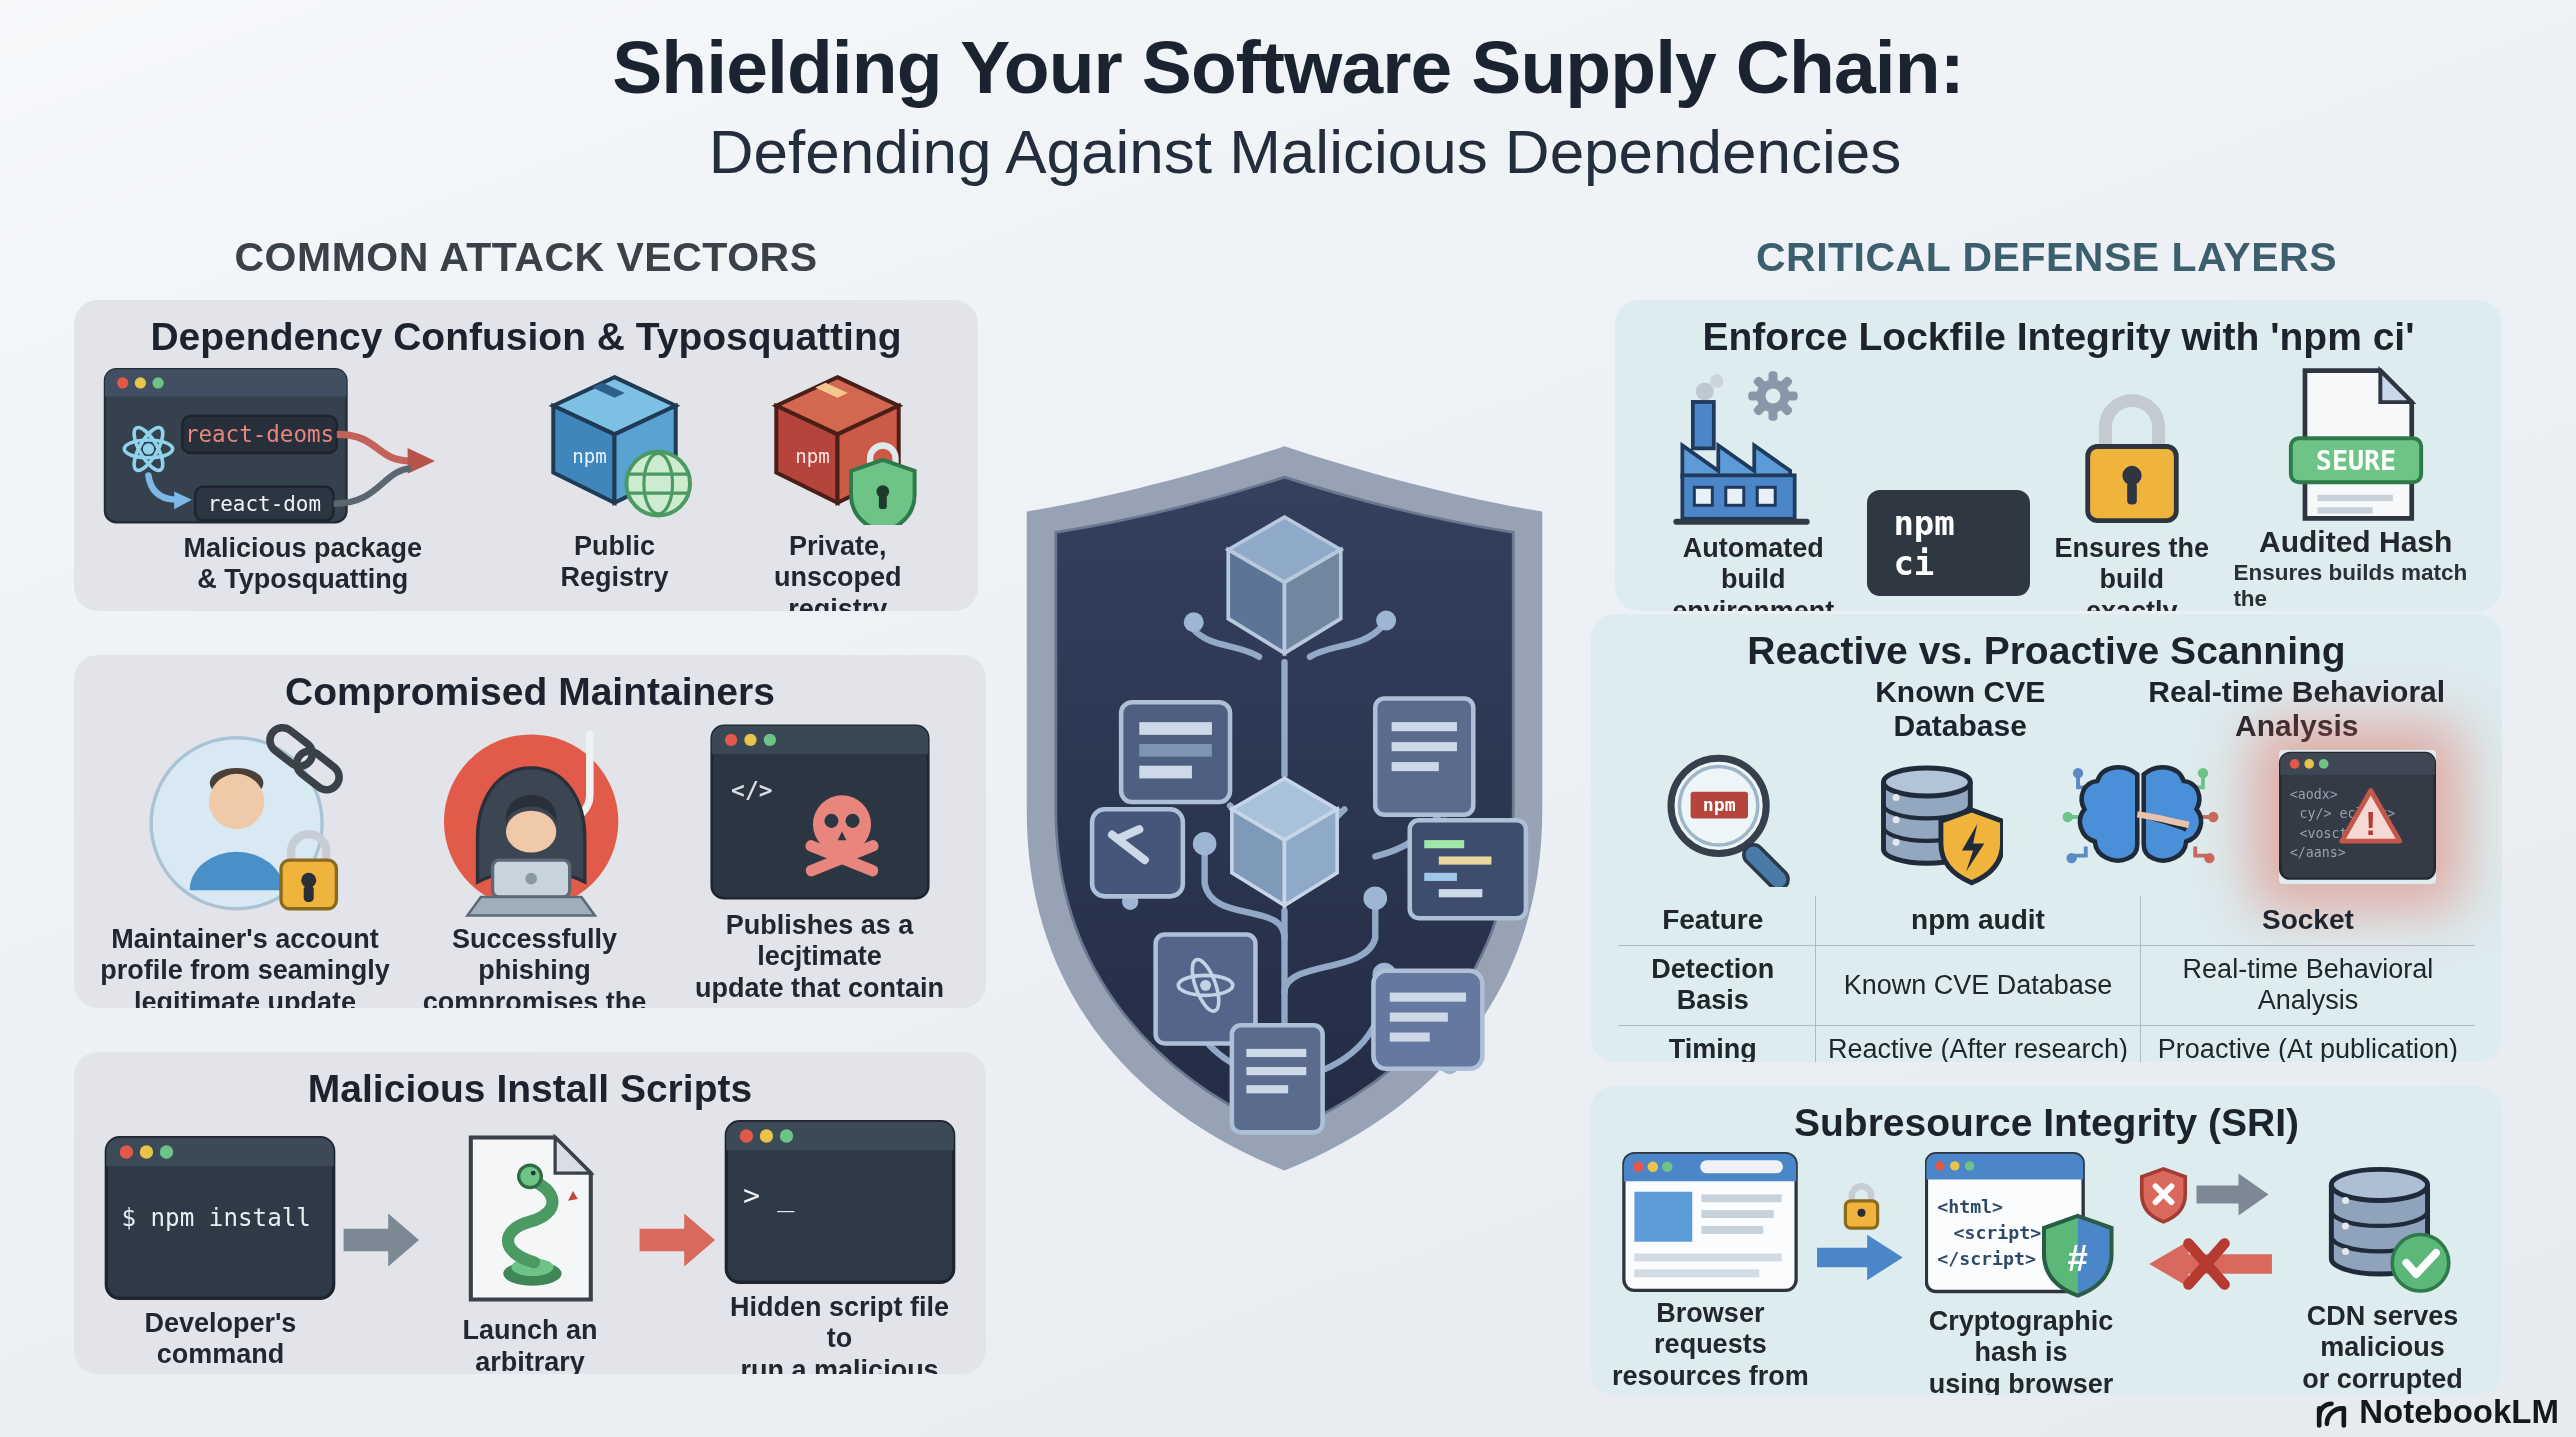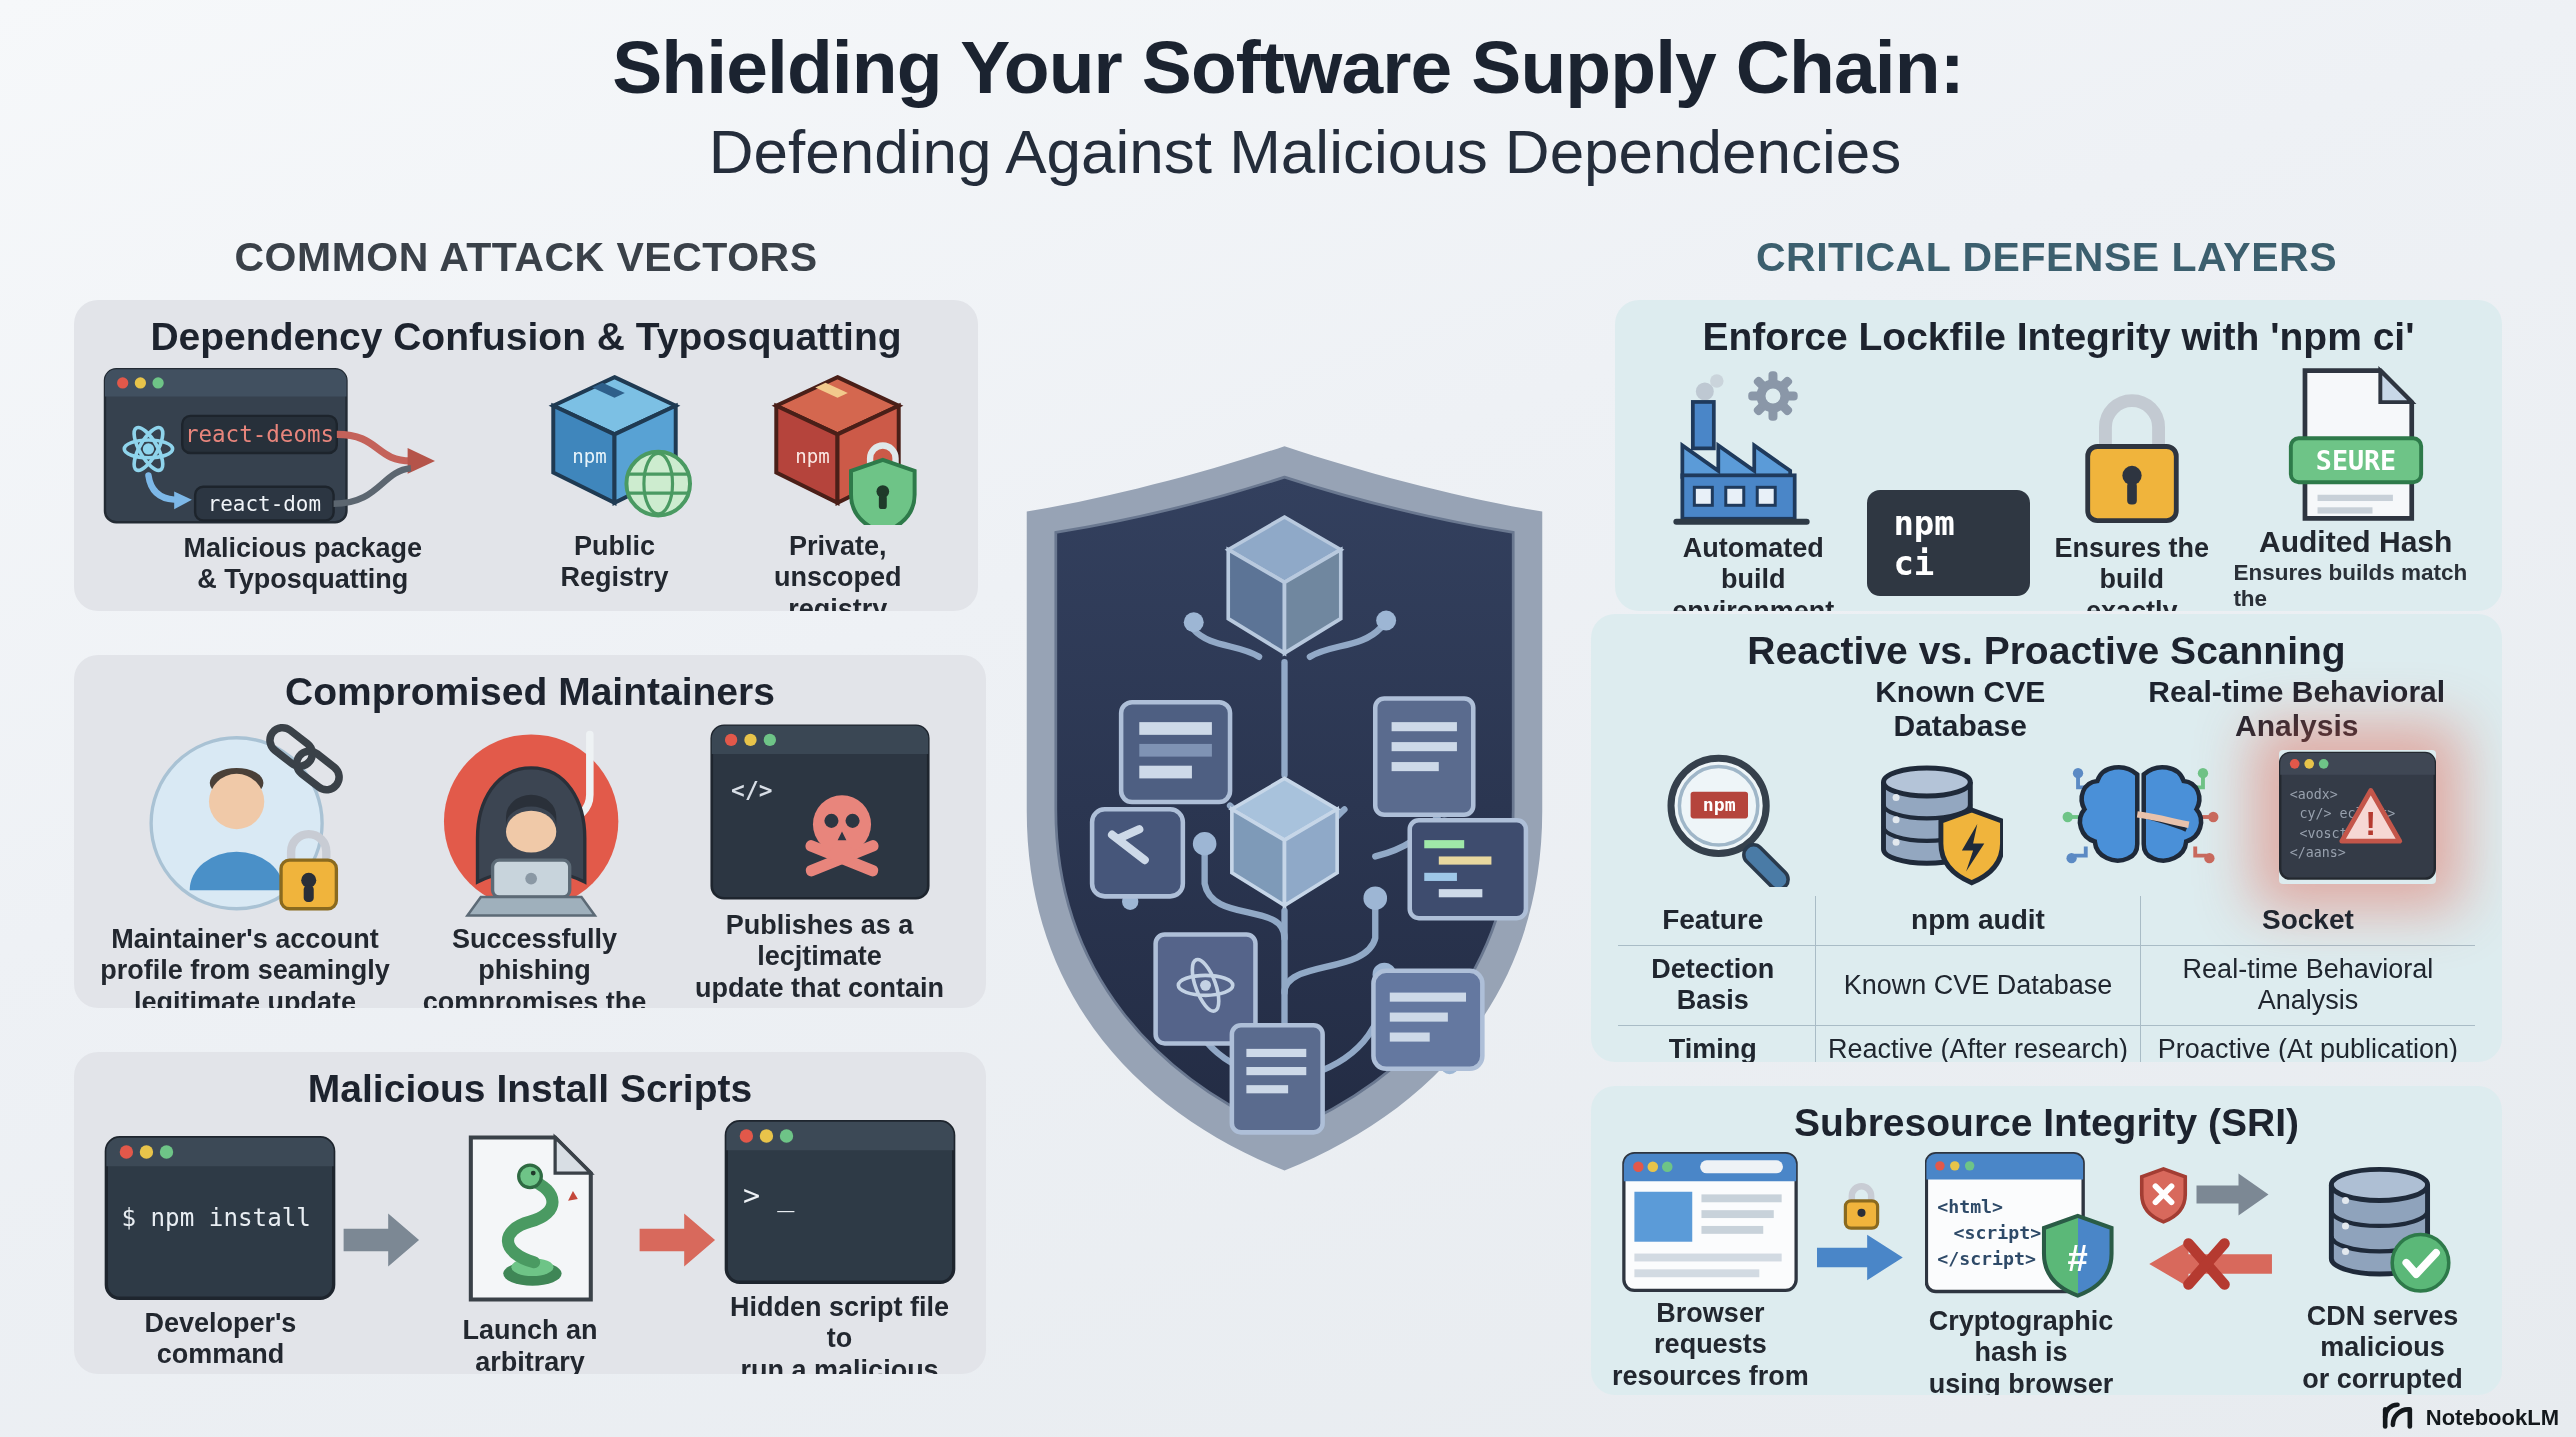--- a/index.html
+++ b/index.html
@@ -28,22 +28,22 @@
          font-size:34px;font-weight:bold;padding:13px 26px;border-radius:13px;align-self:center;}
   .labels{display:flex;padding:0 24px;}
   .labels div{font-size:30px;font-weight:bold;text-align:center;color:#1d232e;}
   table.cmp{width:94%;margin:9.4px auto 0;border-collapse:collapse;}
   .cmp td{font-size:27px;padding:8.4px 9.4px;text-align:center;color:#20262f;}
   .cmp tr.hd td{font-weight:bold;font-size:28px;}
   .cmp tr+tr td{border-top:1.9px solid #a9bcc6;}
   .cmp td.c1{border-right:1.9px solid #a9bcc6;font-weight:bold;text-align:center;padding-right:17px;width:23%;}
   .cmp td.c2{border-right:1.9px solid #a9bcc6;width:38%;}
   .glow{border-radius:4px;box-shadow:0 0 56px 26px rgba(226,90,70,.45);}
-  .foot{position:absolute;right:17px;bottom:7.5px;display:flex;align-items:flex-end;gap:9.4px;
-        font-size:22px;font-weight:bold;color:#14181c;}
+  .foot{position:absolute;right:17px;bottom:7.5px;display:flex;align-items:flex-start;gap:9.4px;
+        font-size:33px;font-weight:bold;color:#14181c;}
 </style>
 </head>
 <body>
 
 <div class="page">
 
   <div class="title1">Shielding Your Software Supply Chain:</div>
   <div class="title2">Defending Against Malicious Dependencies</div>
   <div class="colhdr l">COMMON ATTACK VECTORS</div>
   <div class="colhdr r">CRITICAL DEFENSE LAYERS</div>

